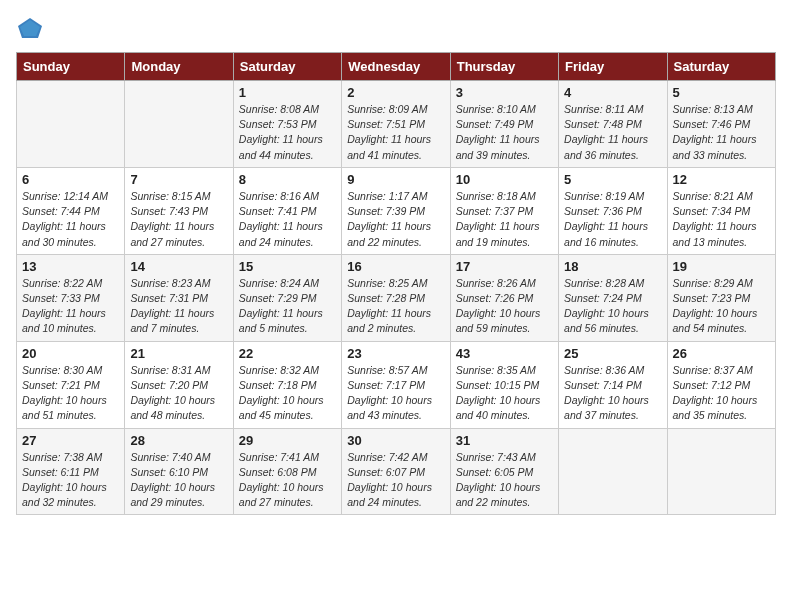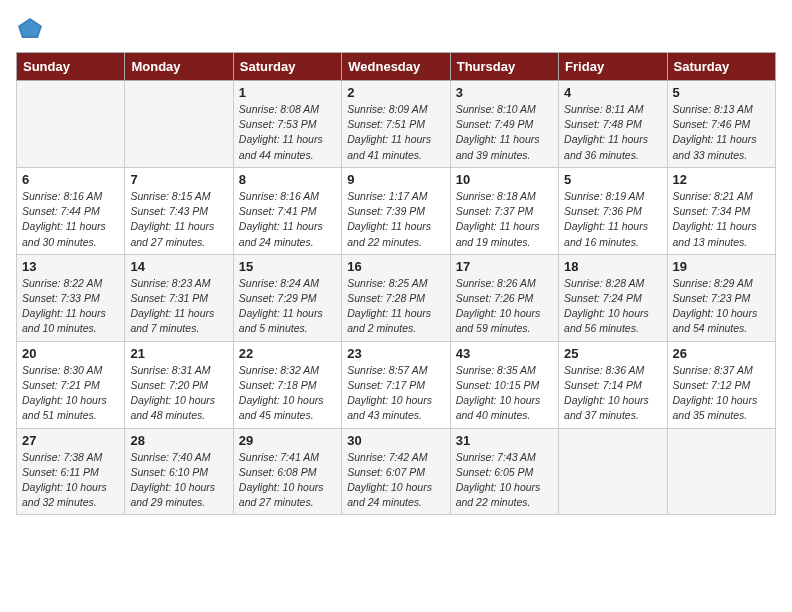--- a/index.html
+++ b/index.html
@@ -153,21 +153,21 @@
         <td>
           <span class="day-number">5</span>
           <div class="day-info">Sunrise: 8:13 AM
 Sunset: 7:46 PM
 Daylight: 11 hours and 33 minutes.</div>
         </td>
       </tr>
       <tr>
         <td>
           <span class="day-number">6</span>
-          <div class="day-info">Sunrise: 8:16 AM
+          <div class="day-info">Sunrise: 12:14 AM
 Sunset: 7:44 PM
 Daylight: 11 hours and 30 minutes.</div>
         </td>
         <td>
           <span class="day-number">7</span>
           <div class="day-info">Sunrise: 8:15 AM
 Sunset: 7:43 PM
 Daylight: 11 hours and 27 minutes.</div>
         </td>
         <td>

